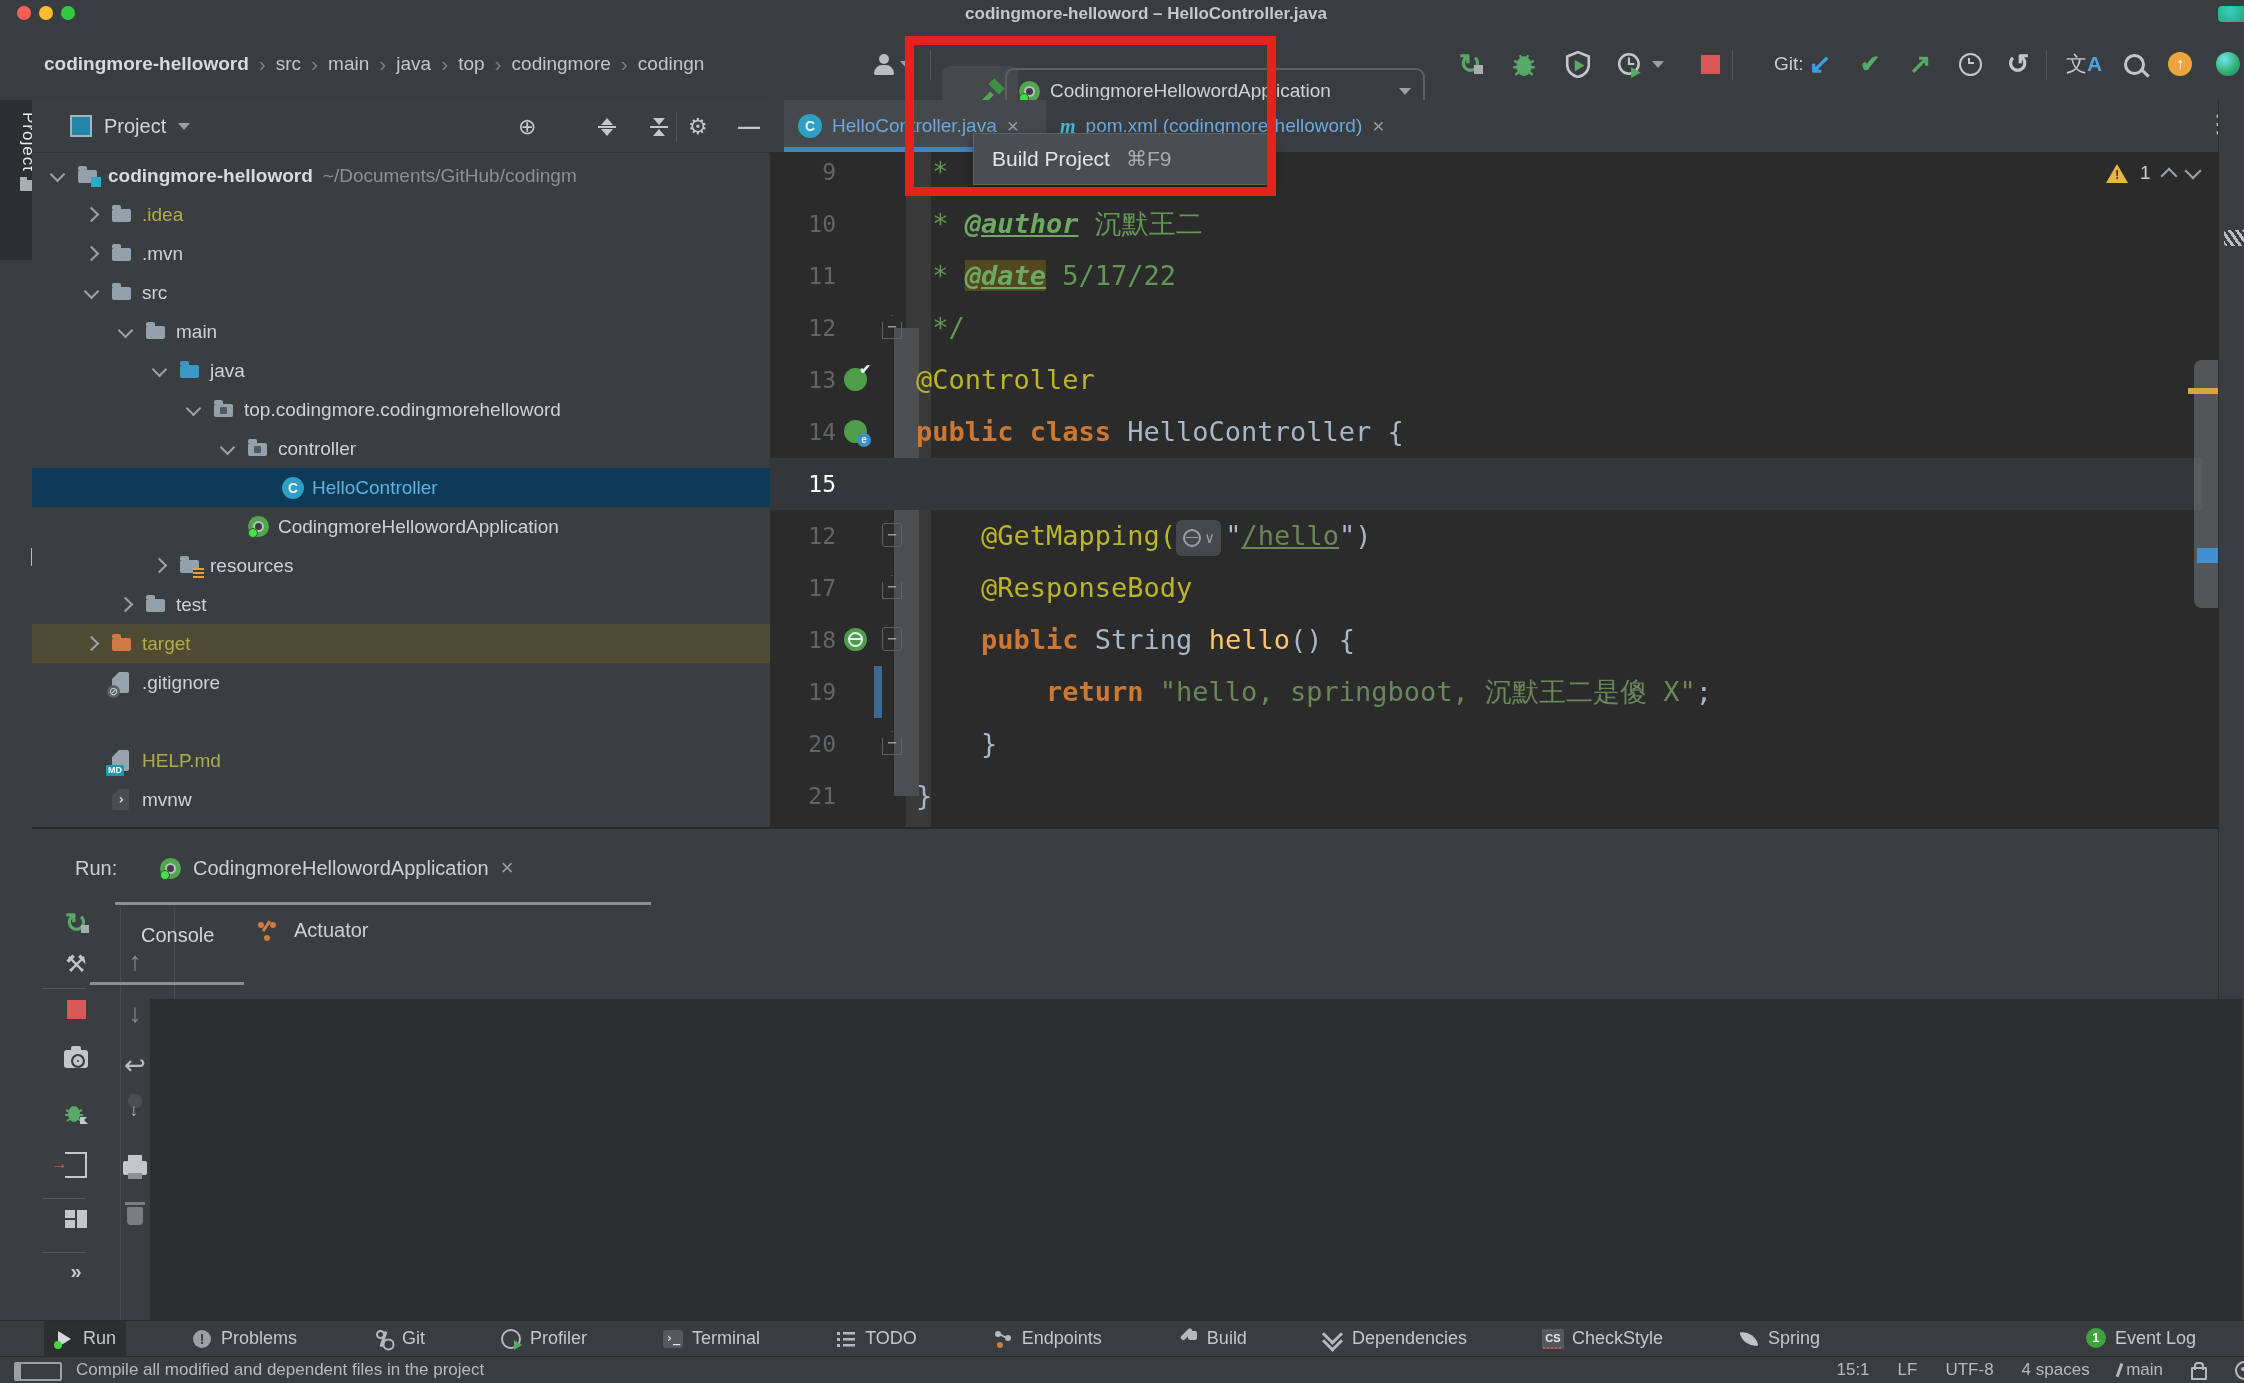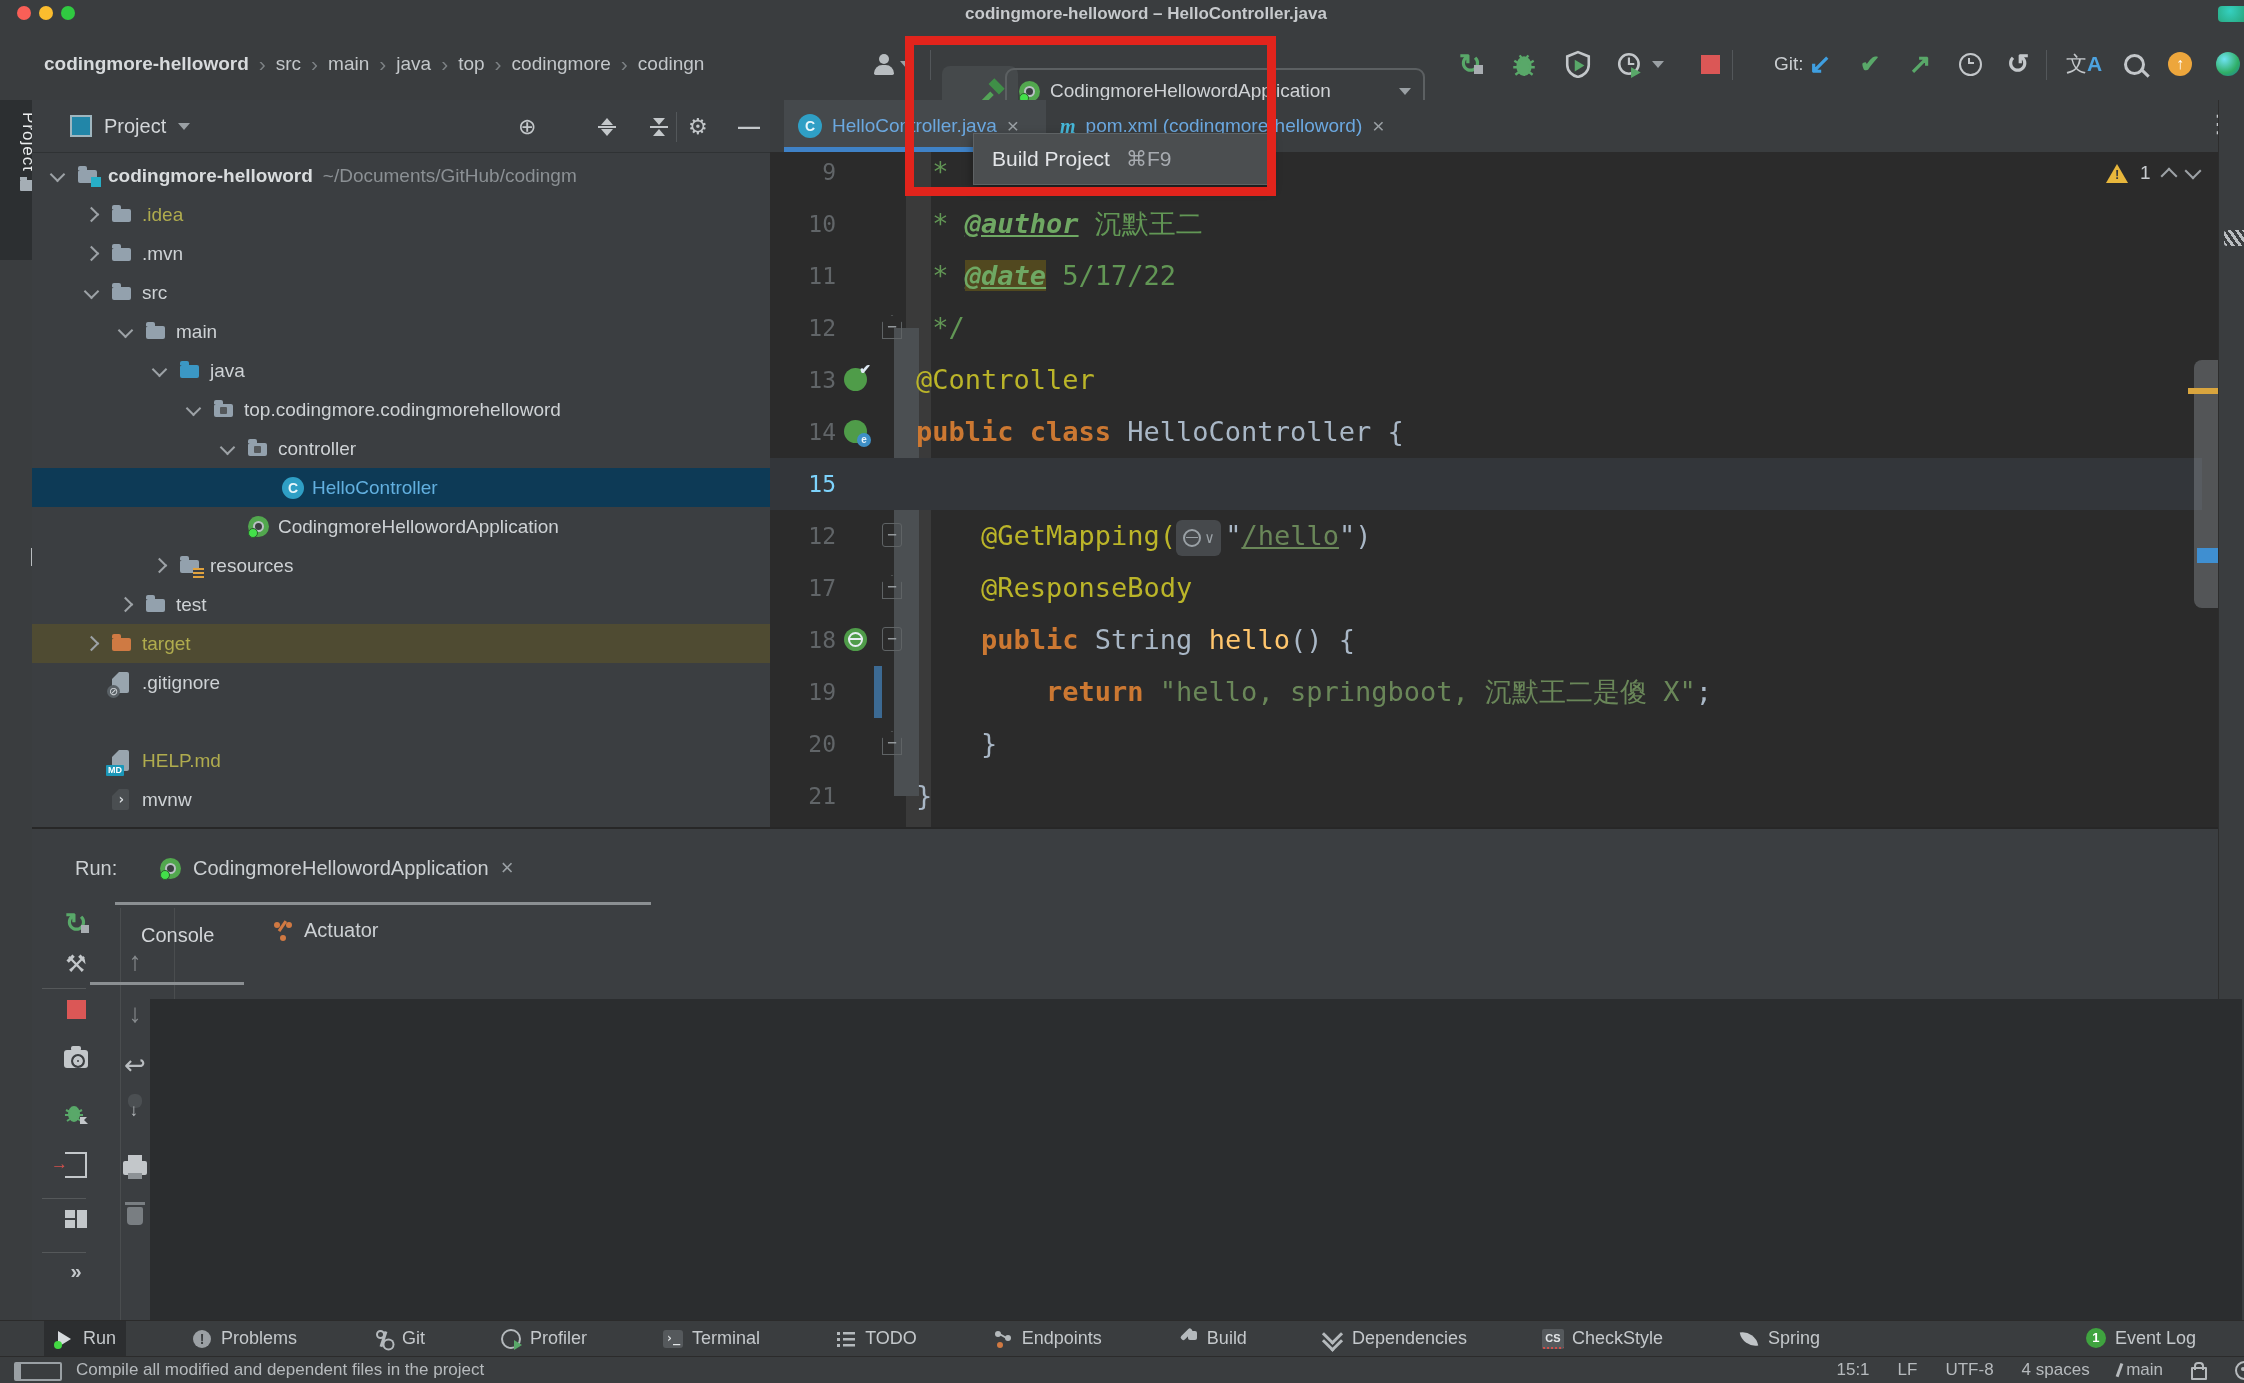--- a/index.html
+++ b/index.html
@@ -109,21 +109,21 @@
   #warn-widget{left:1312px;top:62px;display:flex;align-items:center;gap:12px;font-size:19px;color:#c9ccd0;}
   .i-warn{width:0;height:0;border-left:11px solid transparent;border-right:11px solid transparent;border-bottom:19px solid #e8b73c;position:relative;}
   .i-warn::after{content:"!";position:absolute;left:-2px;top:3px;font:700 13px/16px "Liberation Sans",sans-serif;color:#3a3a3a;}
   .chevron-sm{width:10px;height:10px;border-right:2.5px solid #9da2a6;border-bottom:2.5px solid #9da2a6;display:inline-block;}
   .chevron-sm.up{transform:rotate(-135deg);margin-top:6px;} .chevron-sm.down{transform:rotate(45deg);margin-bottom:4px;}
   #gutter-border{left:136px;top:52px;width:1px;height:675px;background:#3a3a3a;}
   #fold-line{left:124px;width:1px;background:#4b4f52;}
   .code-row{position:absolute;left:0;width:1448px;height:52px;}
   .code-row.caretline{background:#33363a;width:1432px;}
   .lnum{position:absolute;left:0;top:0;width:66px;text-align:right;font-family:"DejaVu Sans Mono",monospace;font-size:23px;line-height:52px;color:#616568;}
-  .lnum.bright{color:#7dd3fc;}
+  .lnum.bright{color:#ffffff;}
   .gi{position:absolute;left:74px;top:14px;width:23px;height:23px;border-radius:50%;}
   .gi-bean{background:#4f9c49;} .gi-bean::after{content:"✔";position:absolute;right:-4px;top:-7px;color:#dfeaf4;font-size:14px;font-weight:700;}
   .gi-mvc{background:#4f9c49;} .gi-mvc::after{content:"e";position:absolute;right:-4px;bottom:-4px;width:14px;height:14px;border-radius:50%;background:#3e8fc6;color:#eaf4fb;font:700 10px/14px "Liberation Sans",sans-serif;text-align:center;}
   .gi-globe{background:#4f9c49;} .gi-globe::before{content:"";position:absolute;left:4px;right:4px;top:10px;height:2px;background:#e6edf2;}
   .gi-globe::after{content:"";position:absolute;left:4px;top:4px;right:4px;bottom:4px;border:2px solid #e6edf2;border-radius:50%;box-sizing:border-box;}
   .fold{position:absolute;left:112px;top:13px;width:20px;height:24px;border:1.5px solid #5f6365;border-radius:3px;color:#9da2a6;text-align:center;font:16px/22px "DejaVu Sans Mono",monospace;box-sizing:border-box;}
   .fold.end{clip-path:polygon(0 30%,50% 0,100% 30%,100% 100%,0 100%);border-radius:0;}
   .changebar{position:absolute;left:104px;top:0;width:8px;height:52px;background:#3c6a93;}
   .codetext{position:absolute;left:146px;top:0;white-space:pre;font-family:"DejaVu Sans Mono",monospace;font-size:27px;line-height:52px;}
   .cmt{color:#629755;} .kw{color:#CC7832;font-weight:bold;} .ann{color:#BBB529;} .pln{color:#A9B7C6;}
@@ -169,21 +169,21 @@
     linear-gradient(#b9bdc0,#b9bdc0) 0 16px/14px 2.5px no-repeat;}
   .i-lines-down::after{content:"↓";position:absolute;right:-3px;top:0px;color:#b9bdc0;font-size:17px;font-weight:bold;}
   .sel-bg{background:#4b4f52;border-radius:6px;padding:7px;}
   .i-printer{width:24px;height:14px;background:#c3c7ca;border-radius:2px;position:relative;margin-top:7px;}
   .i-printer::before{content:"";position:absolute;top:-6px;left:5px;width:14px;height:6px;background:#c3c7ca;}
   .i-printer::after{content:"";position:absolute;bottom:-4px;left:5px;width:14px;height:6px;background:#8d9296;}
   .i-trash{width:16px;height:18px;background:#797e82;border-radius:2px 2px 4px 4px;position:relative;margin-top:5px;}
   .i-trash::before{content:"";position:absolute;top:-5px;left:-2px;width:20px;height:3px;background:#797e82;}
   #console-tab{left:85px;top:95px;font-size:20px;color:#d3d6d9;}
   #console-underline{left:58px;top:153px;width:130px;height:3px;background:#8b8f92;}
-  #actuator-tab{left:216px;top:90px;display:flex;align-items:center;gap:10px;font-size:20px;color:#ccd0d3;}
+  #actuator-tab{left:200px;top:90px;display:flex;align-items:center;gap:16px;font-size:20px;color:#ccd0d3;}
   .i-actuator{width:22px;height:22px;position:relative;}
   .i-actuator::before{content:"";position:absolute;left:9px;top:0;width:2.5px;height:12px;background:#d07942;transform:rotate(35deg);}
   .i-actuator::after{content:"";position:absolute;left:2px;top:2px;width:6px;height:6px;border-radius:50%;background:#d07942;box-shadow:12px 0 0 #d07942,6px 13px 0 #d07942;}
   #console-content{left:118px;top:170px;width:2068px;height:323px;background:#2b2d2f;}
   
   #bottombar{left:0;top:1320px;width:2244px;height:36px;background:#3a3d3f;border-top:1px solid #2b2b2b;display:flex;align-items:center;gap:56px;padding-left:44px;box-sizing:border-box;}
   .bb-item{display:flex;align-items:center;gap:9px;font-size:18px;color:#c4c8cb;height:36px;padding:0 10px;}
   .bb-item.active{background:#2c2e30;}
   .bb-ic{width:20px;height:20px;position:relative;flex:none;display:flex;align-items:center;justify-content:center;color:#b4b9bc;}
   .bbi-run::before{content:"";width:0;height:0;border-left:13px solid #d7dbde;border-top:8px solid transparent;border-bottom:8px solid transparent;}

